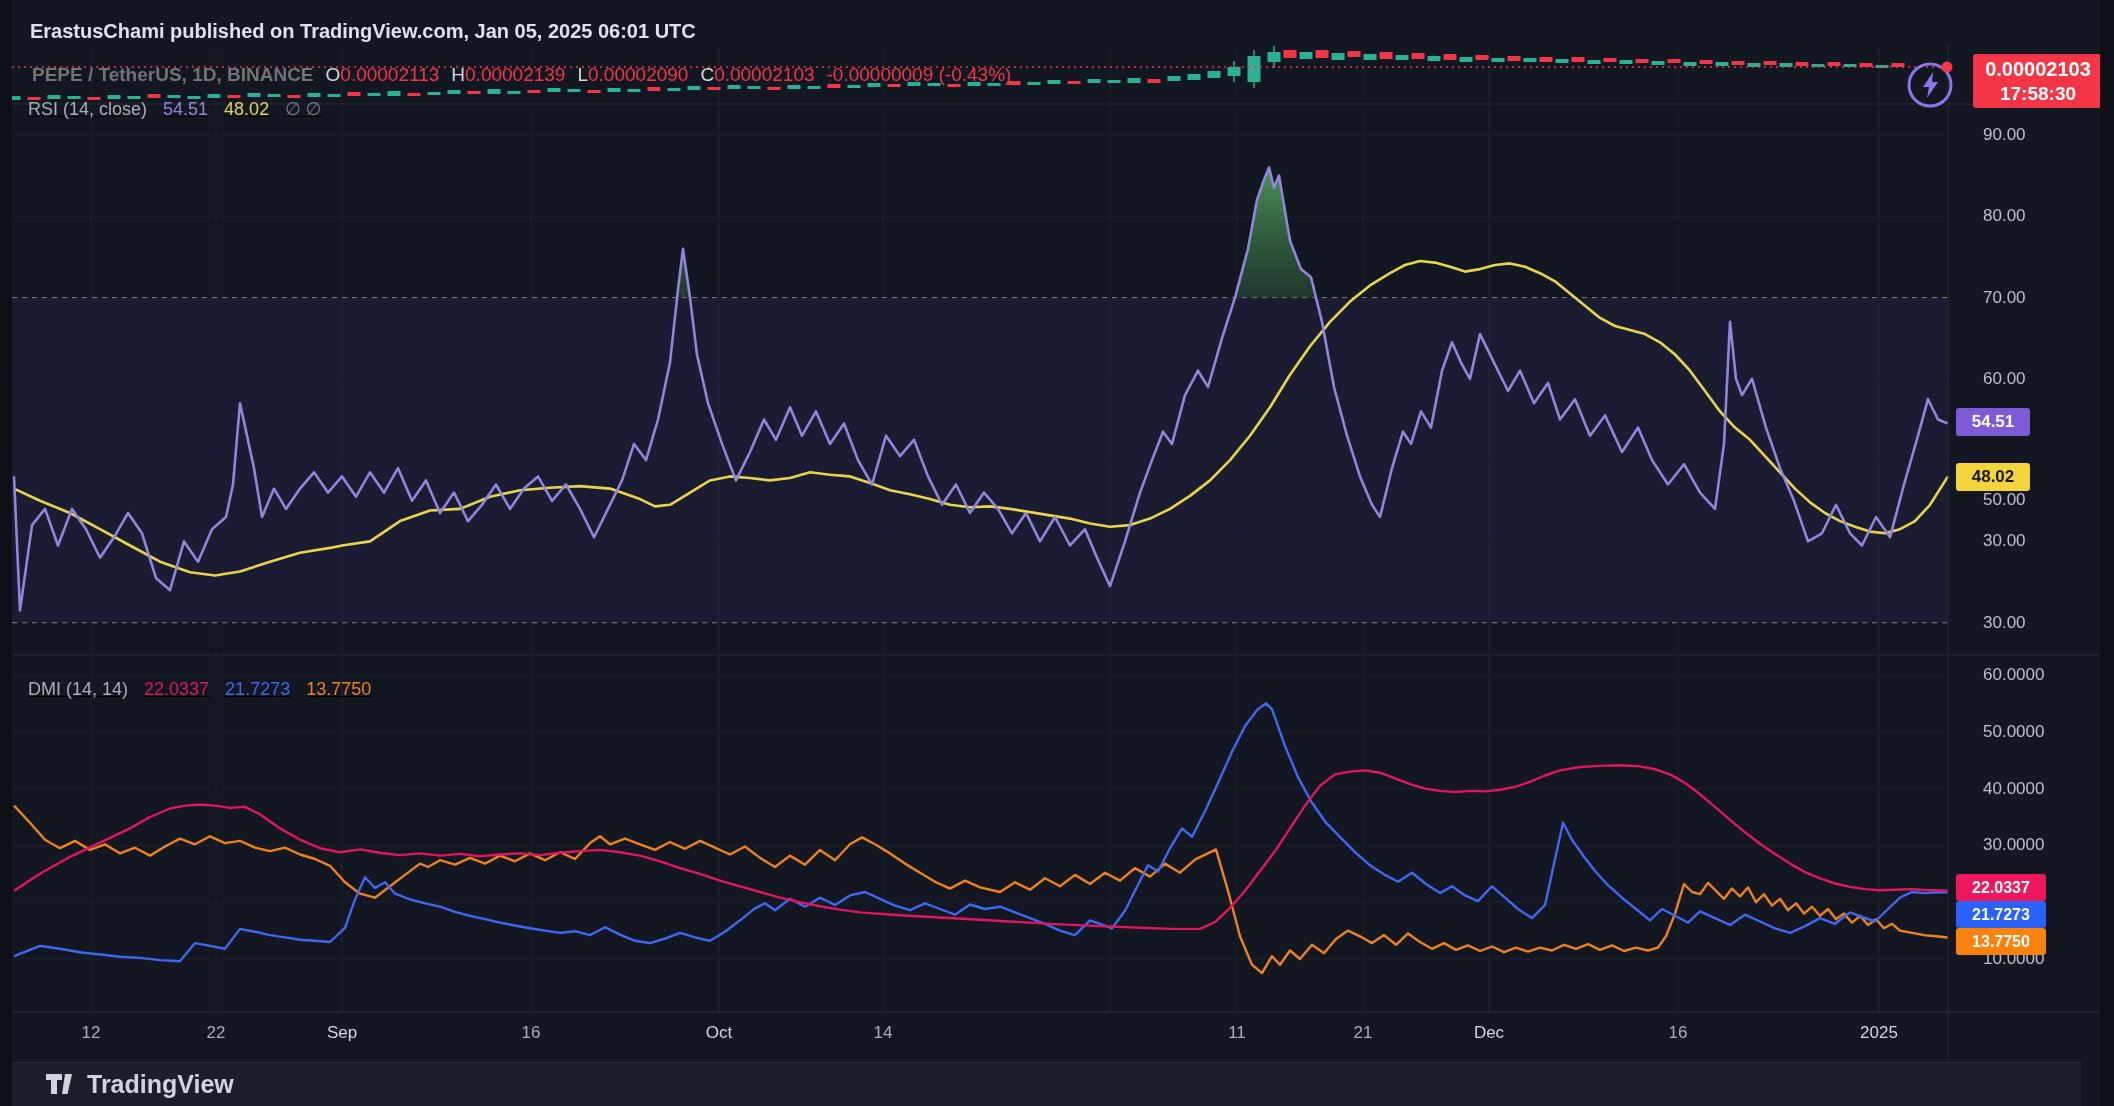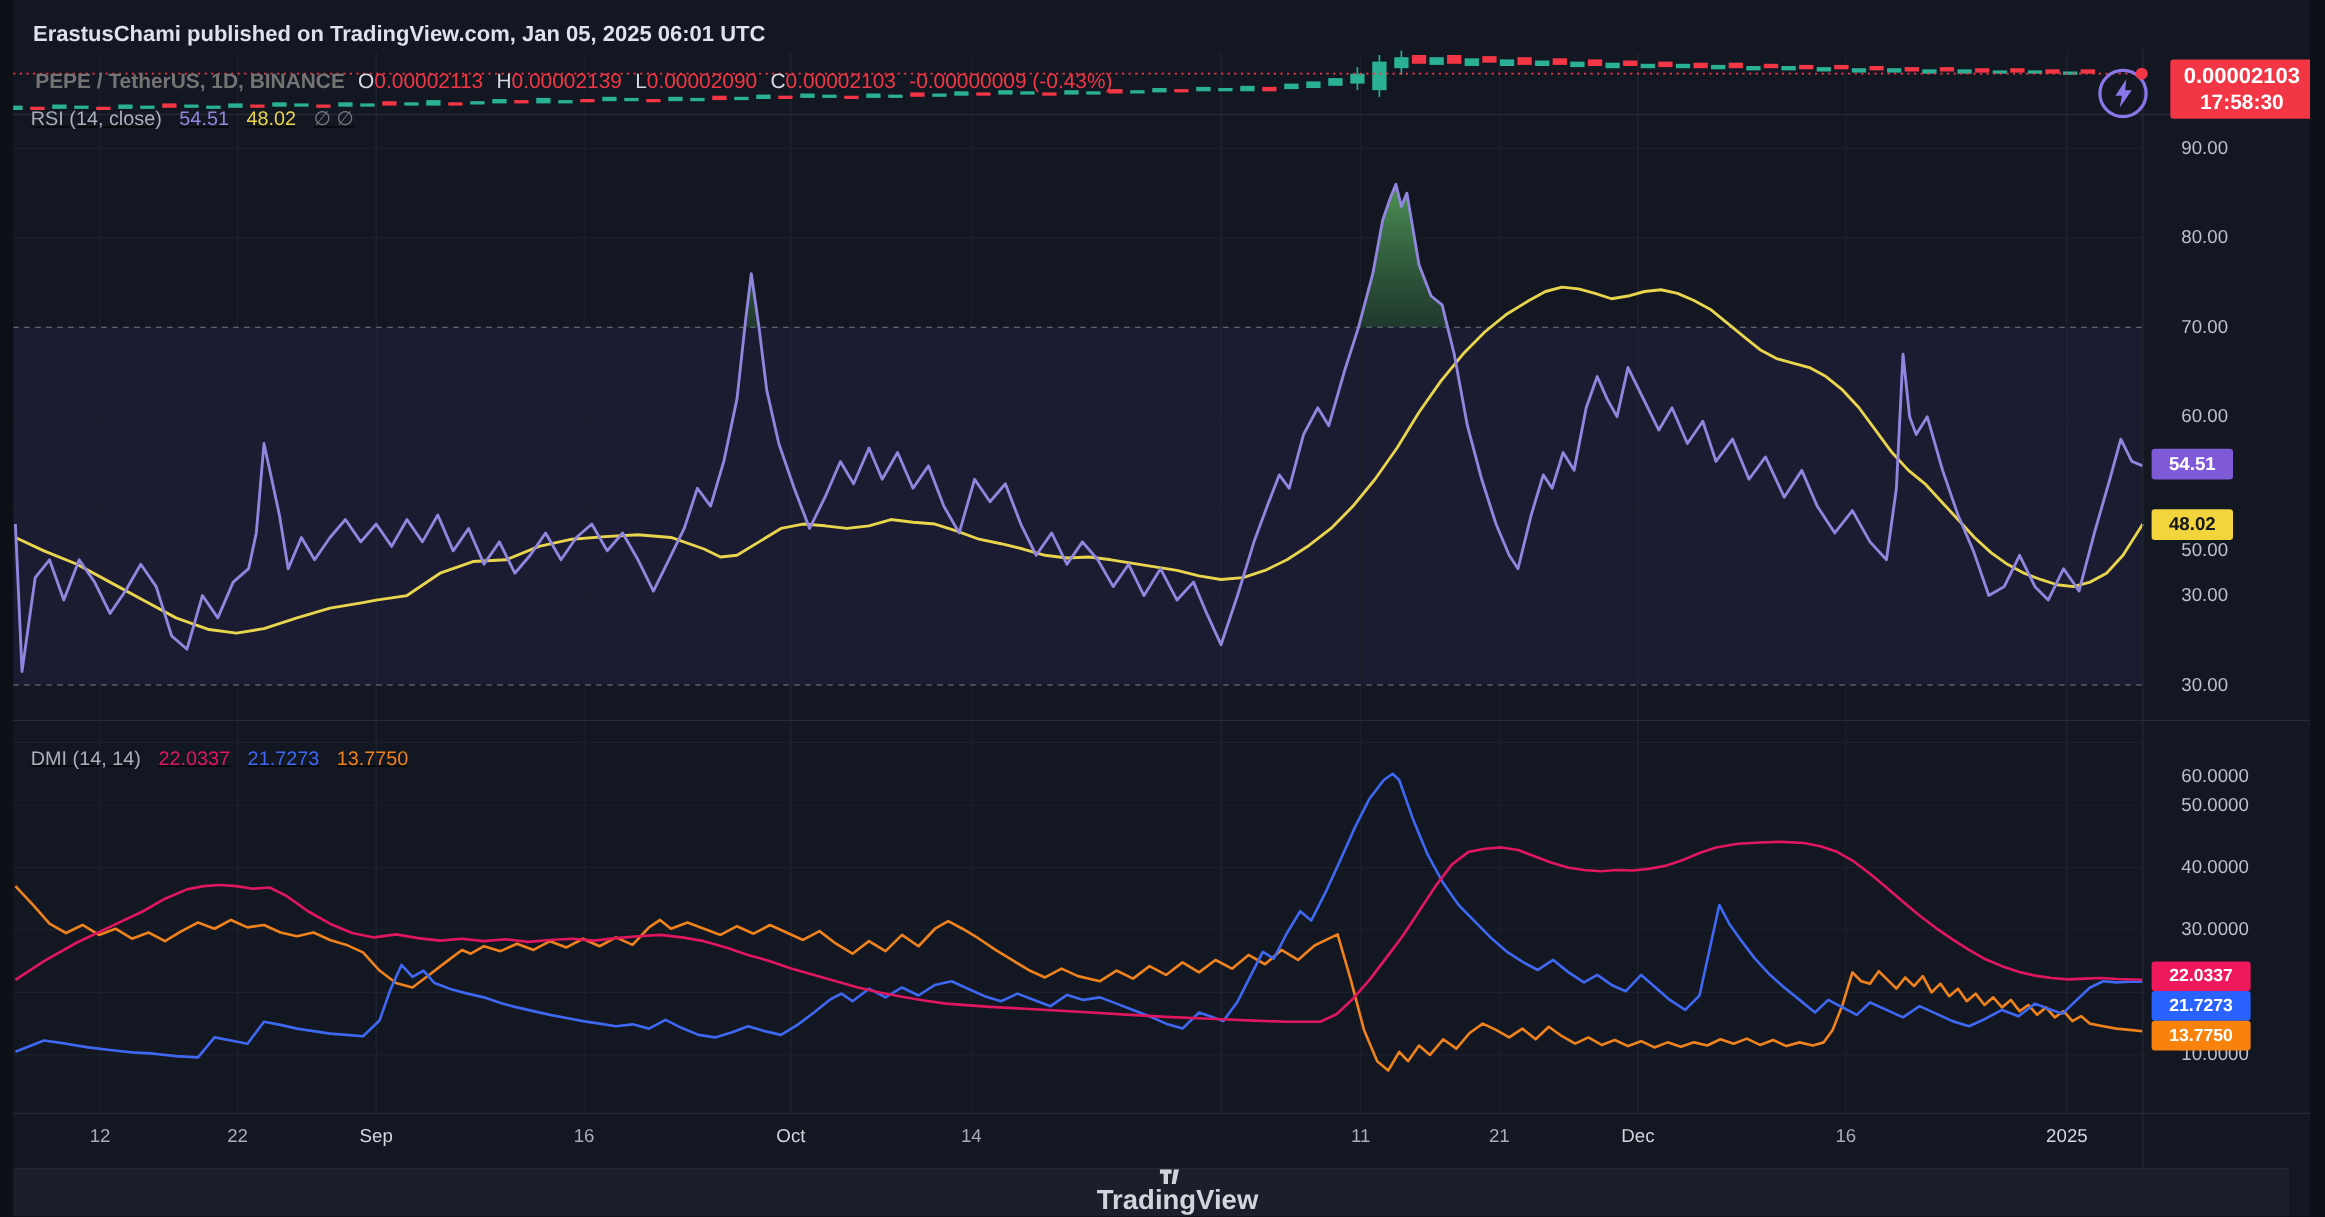--- a/index.html
+++ b/index.html
@@ -18,21 +18,21 @@
          justify-content:center;z-index:5;}
   .b-sm{left:1956px;width:74px;height:28px;font-size:17px;}
   .b-dmi{left:1956px;width:90px;height:27px;font-size:16px;}
   .last-badge{position:absolute;left:1973px;top:54px;width:130px;height:54px;background:#f23645;border-radius:3px;
               display:flex;flex-direction:column;align-items:center;justify-content:center;color:#fff;z-index:6;}
   .last-badge .p{font-size:20px;font-weight:bold;line-height:26px;}
   .last-badge .c{font-size:19px;font-weight:bold;line-height:24px;}
   .alert-ic{position:absolute;left:1902px;top:56px;z-index:6;}
   .edge{position:absolute;top:0;height:1106px;background:#0d1016;z-index:7;}
   .footer{position:absolute;left:0;top:1062px;width:2081px;height:44px;background:#1b1f2a;display:flex;
-          align-items:center;padding-left:46px;box-sizing:border-box;z-index:6;border-top:1px solid #262b36;flex-direction:column;}
+          align-items:center;padding-left:46px;box-sizing:border-box;z-index:6;border-top:1px solid #262b36;}
   .footer .brand{margin-left:14px;font-size:25px;font-weight:bold;color:#d2d5dd;}
   svg.chart{position:absolute;left:0;top:0;z-index:1;}
   .axis-label{position:absolute;left:1983px;height:20px;line-height:20px;font-size:17px;color:#bcc0ca;z-index:3;white-space:nowrap;}
   .time-label{position:absolute;top:1023px;width:90px;text-align:center;font-size:17px;color:#a9adb8;z-index:3;}
   .time-label.major{color:#d3d6de;}
 </style>
 </head>
 <body>
 
 <div class="screen">
@@ -216,21 +216,21 @@
     </svg>
 
   <div id="axisLayer">
       <div class="axis-label" style="top: 125px;">90.00</div>
       <div class="axis-label" style="top: 206.28px;">80.00</div>
       <div class="axis-label" style="top: 287.56px;">70.00</div>
       <div class="axis-label" style="top: 368.84px;">60.00</div>
       <div class="axis-label" style="top: 445px; margin-top: 45px;">50.00</div>
       <div class="axis-label" style="top: 531.4px;">30.00</div>
       <div class="axis-label" style="top: 612.68px;">30.00</div>
-      <div class="axis-label" style="top: 696px;">60.0000</div>
+      <div class="axis-label" style="top: 665px;">60.0000</div>
       <div class="axis-label" style="top: 721.8px;">50.0000</div>
       <div class="axis-label" style="top: 778.6px;">40.0000</div>
       <div class="axis-label" style="top: 835.4px;">30.0000</div>
       <div class="axis-label" style="top: 949px;">10.0000</div>
     </div>
   <div id="timeLayer">
       <div class="time-label" style="left: 46px;">12</div>
       <div class="time-label" style="left: 171px;">22</div>
       <div class="time-label major" style="left: 297px;">Sep</div>
       <div class="time-label" style="left: 486px;">16</div>

